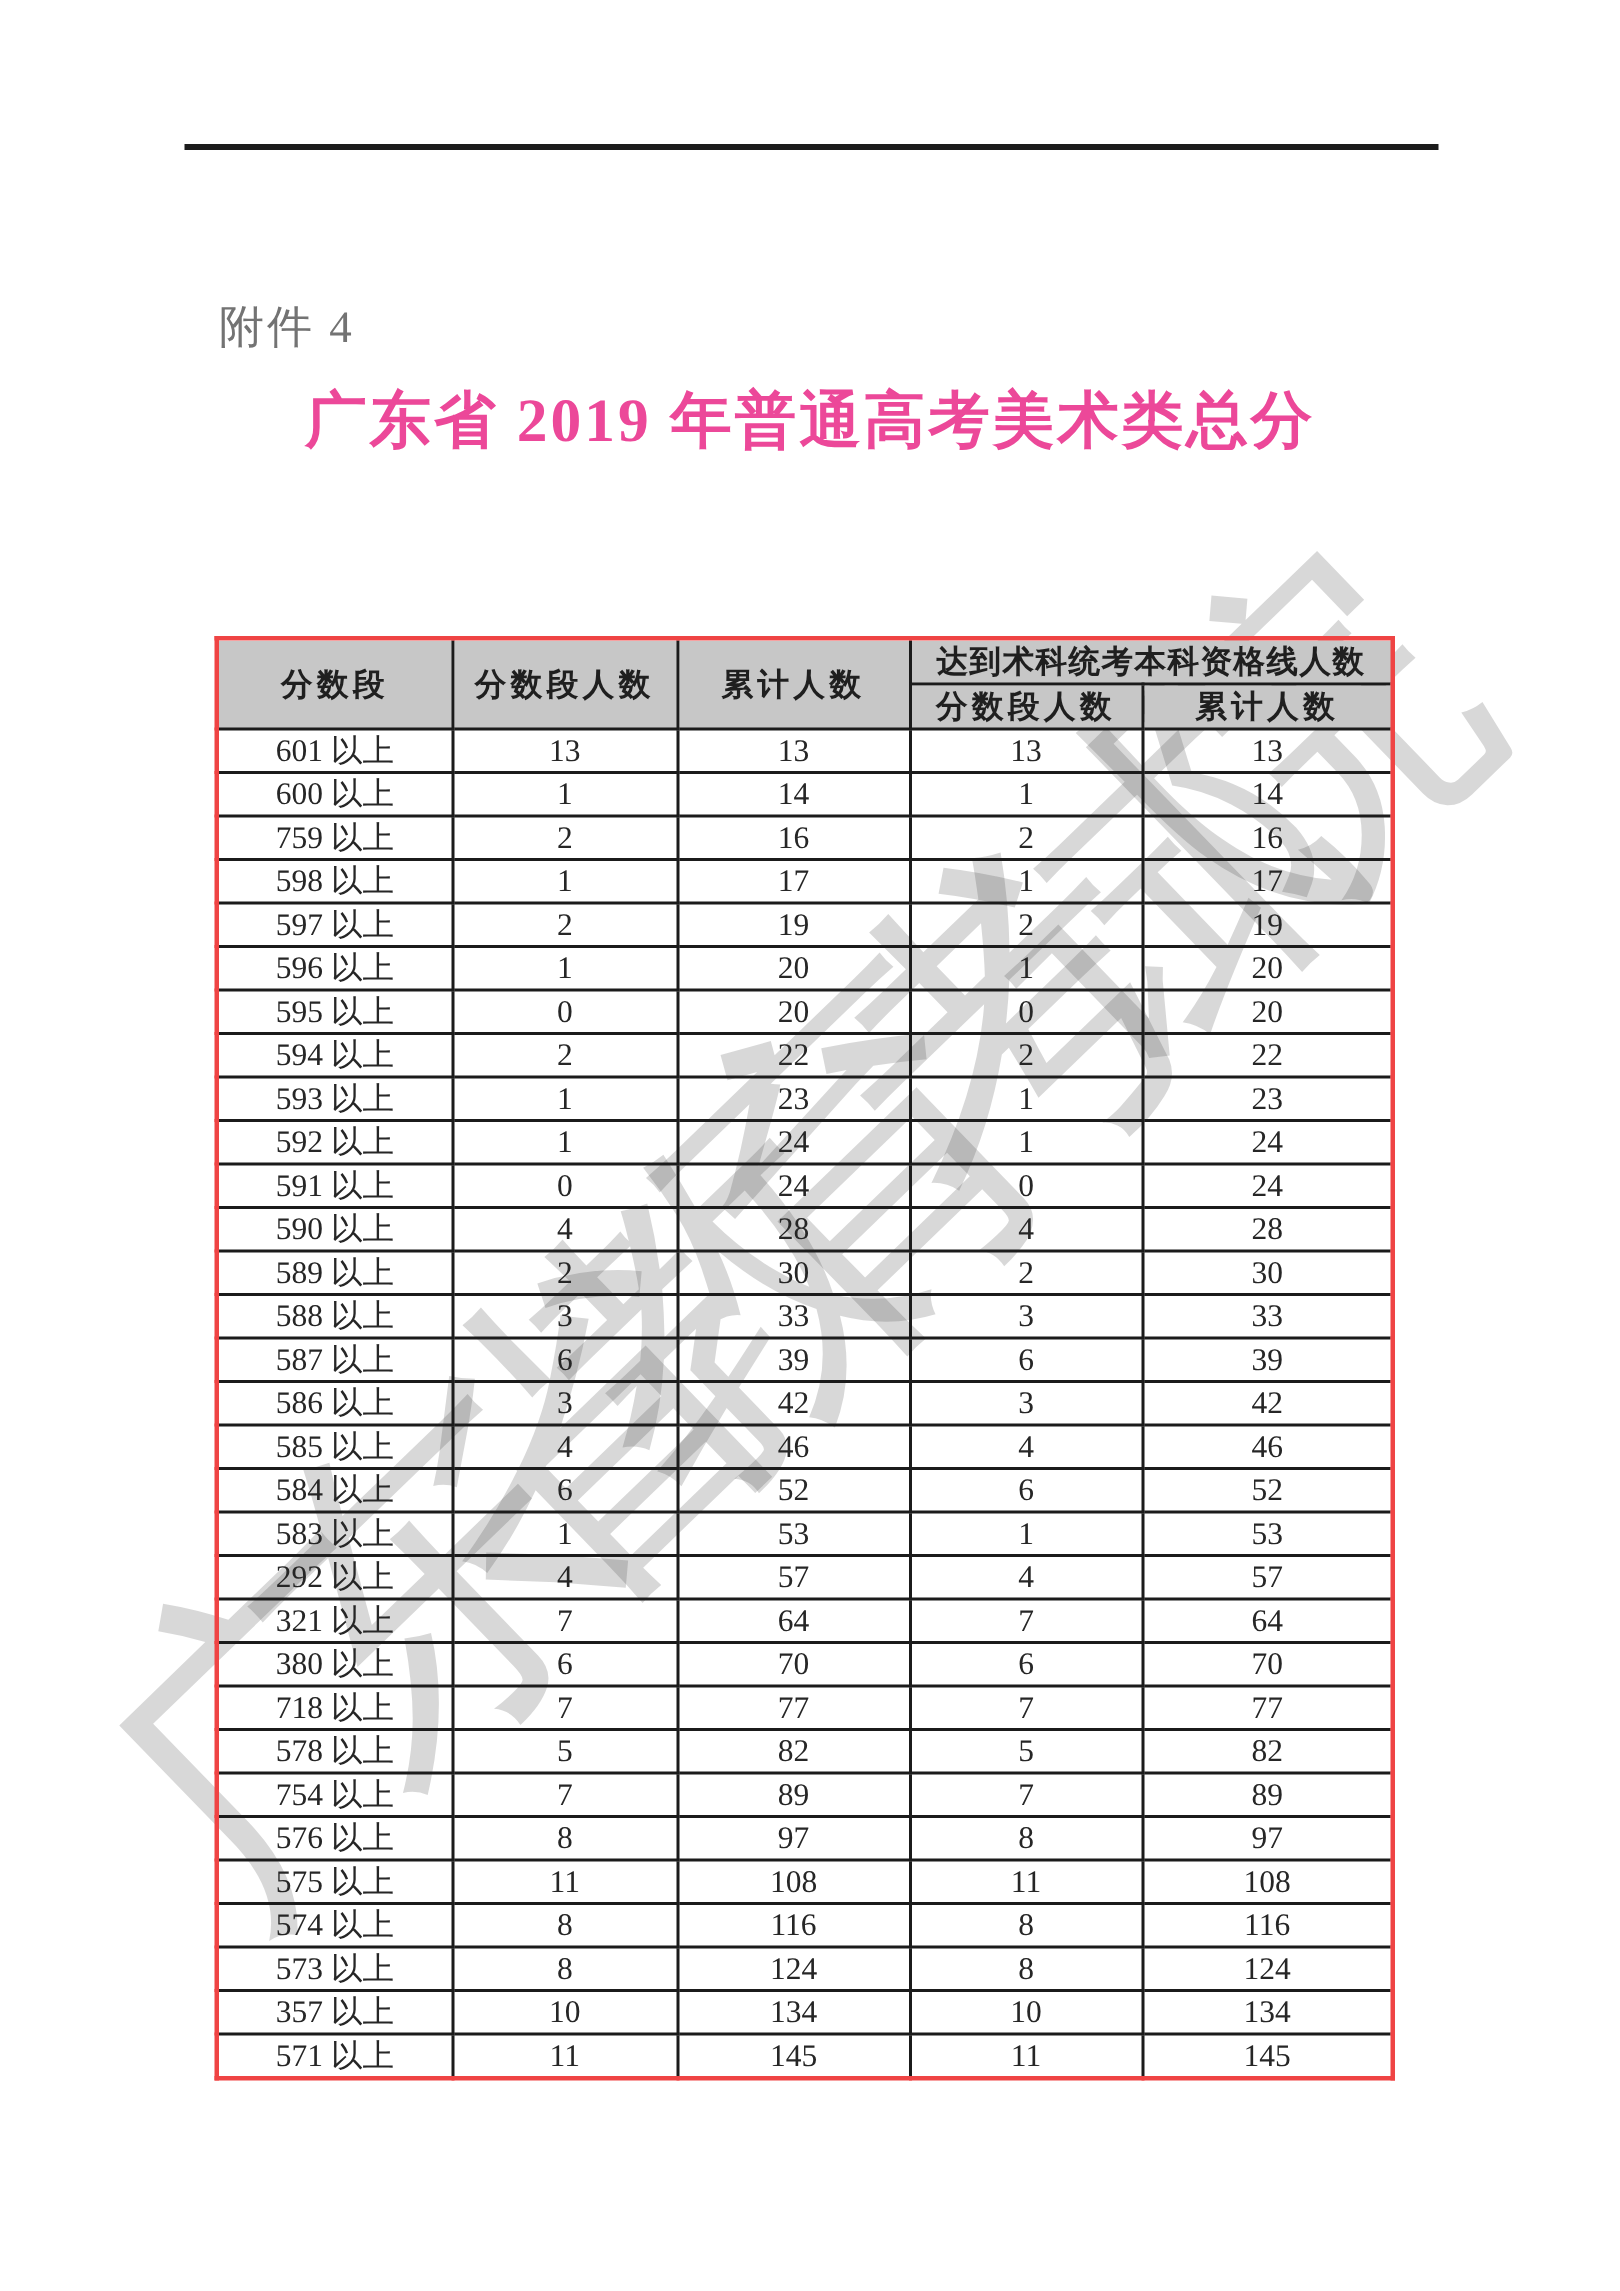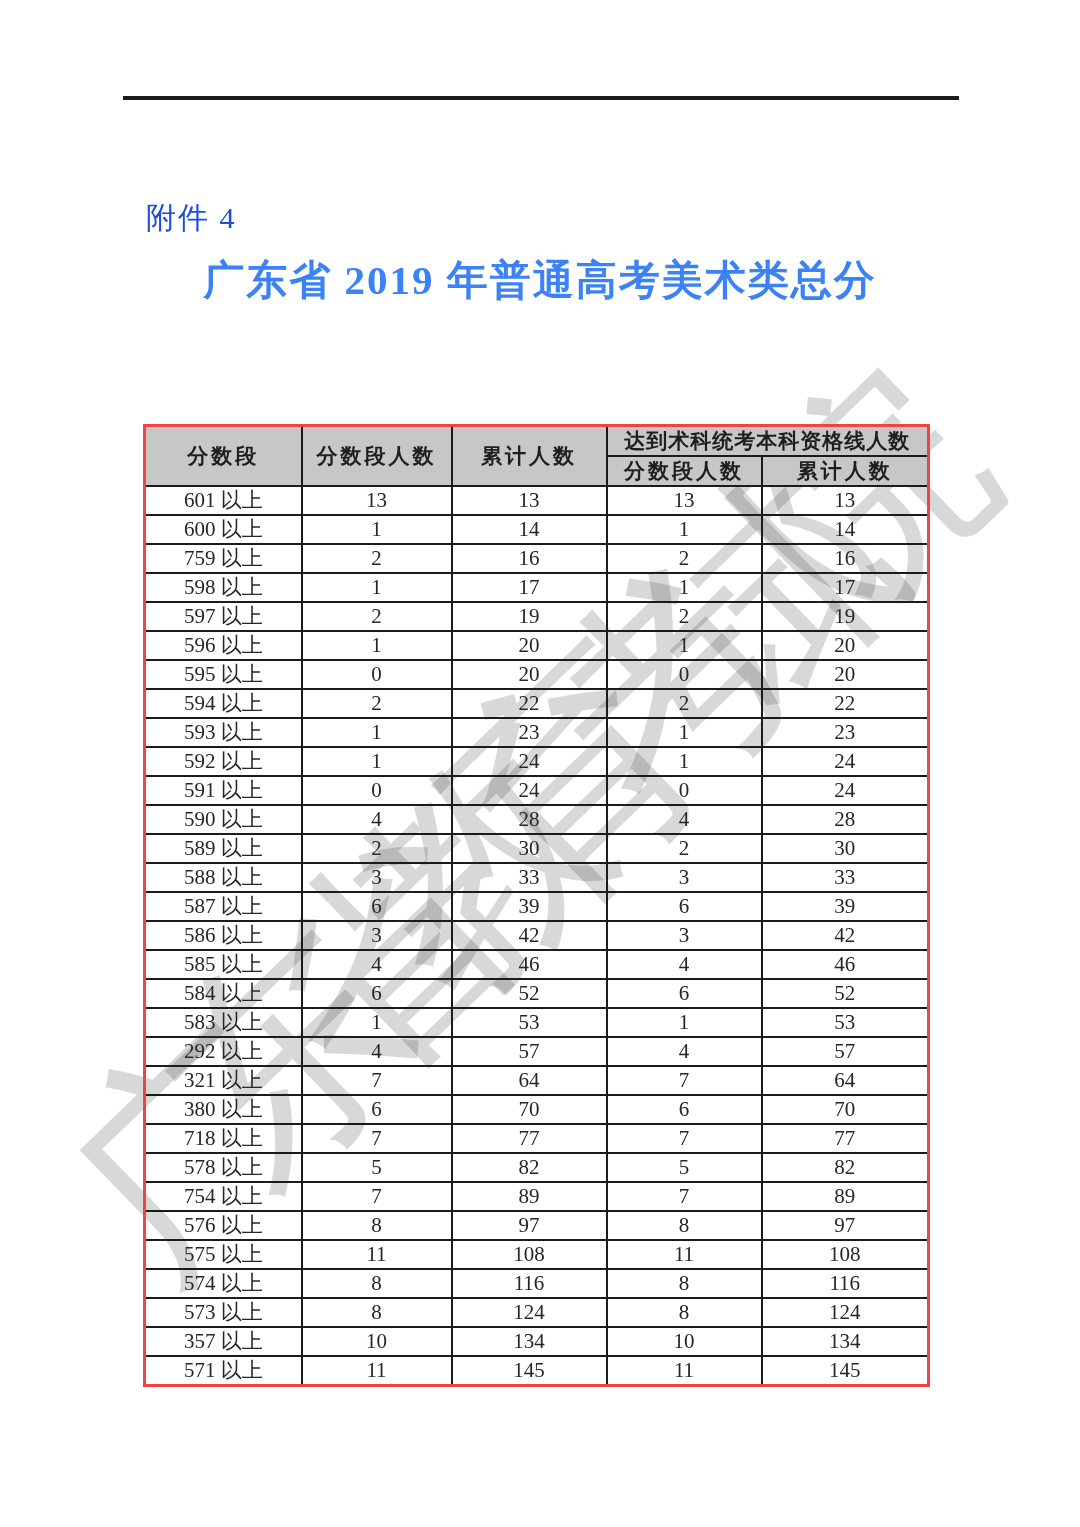--- a/index.html
+++ b/index.html
@@ -22,33 +22,33 @@
     width: 836px;
     height: 4px;
     background: #1c1c1c;
     z-index: 2;
   }
   .attachment {
     position: absolute;
     left: 146px;
     top: 198px;
     font-size: 30px;
-    color: #1d4ed8;
+    color: #737373;
     letter-spacing: 2px;
     z-index: 2;
   }
   .doc-title {
     position: absolute;
     left: 0;
     top: 254px;
     width: 100%;
     text-align: center;
     font-size: 41px;
     font-weight: bold;
-    color: #3b82f6;
+    color: #ec4899;
     line-height: 53px;
     letter-spacing: 2px;
     z-index: 2;
   }
   .watermark {
     position: absolute;
     left: -70px;
     top: 705px;
     width: 1200px;
     height: 240px;

